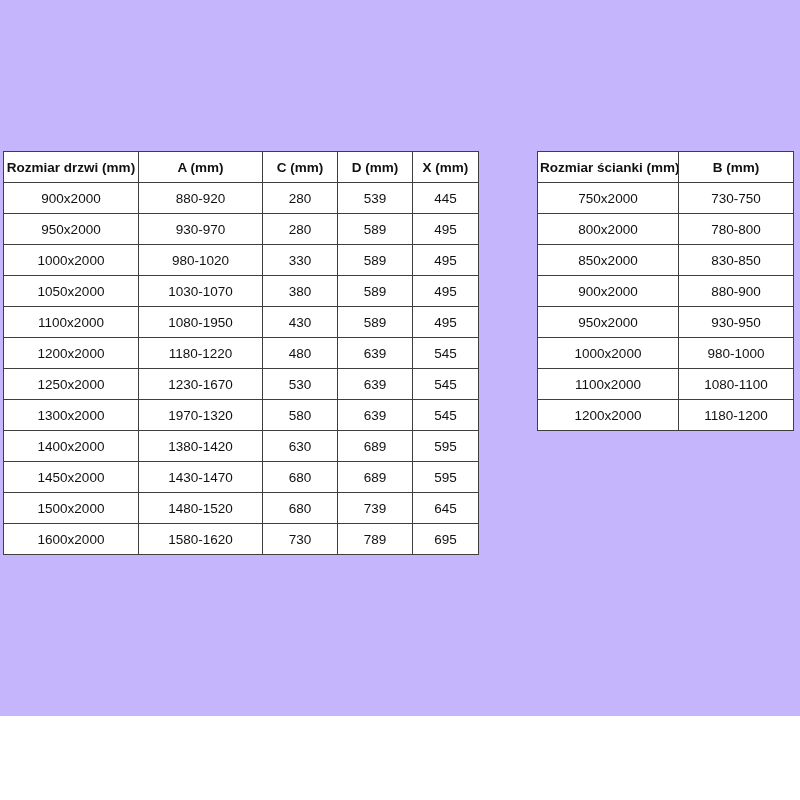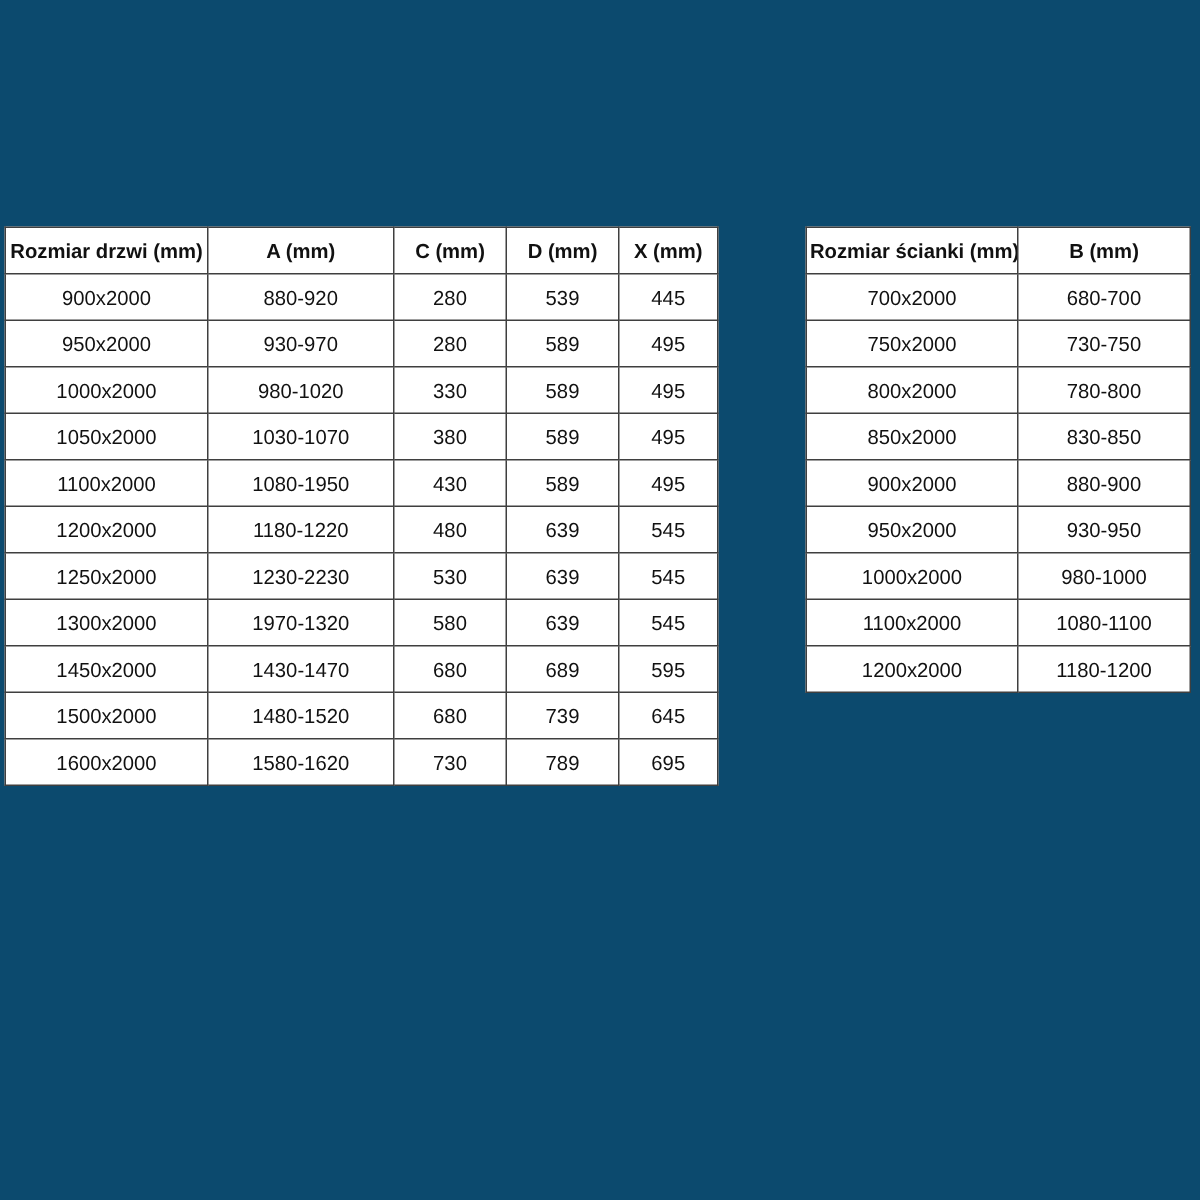--- a/index.html
+++ b/index.html
@@ -4,22 +4,22 @@
 <style>
   html, body {
     margin: 0;
     padding: 0;
     background: #ffffff;
     font-family: "Liberation Sans", "DejaVu Sans", sans-serif;
   }
   .page {
     position: relative;
     width: 800px;
-    height: 800px;
-    background: #0c4a6e;
+    height: 716px;
+    background: #c4b5fd;
     overflow: hidden;
   }
   table.spec-table {
     position: absolute;
     border-collapse: collapse;
     table-layout: fixed;
     background: #ffffff;
   }
   table.spec-table th,
   table.spec-table td {
@@ -116,31 +116,38 @@
         </tr>
         <tr>
           <td>1200x2000</td>
           <td>1180-1220</td>
           <td>480</td>
           <td>639</td>
           <td>545</td>
         </tr>
         <tr>
           <td>1250x2000</td>
-          <td>1230-2230</td>
+          <td>1230-1670</td>
           <td>530</td>
           <td>639</td>
           <td>545</td>
         </tr>
         <tr>
           <td>1300x2000</td>
           <td>1970-1320</td>
           <td>580</td>
           <td>639</td>
           <td>545</td>
+        </tr>
+        <tr>
+          <td>1400x2000</td>
+          <td>1380-1420</td>
+          <td>630</td>
+          <td>689</td>
+          <td>595</td>
         </tr>
         <tr>
           <td>1450x2000</td>
           <td>1430-1470</td>
           <td>680</td>
           <td>689</td>
           <td>595</td>
         </tr>
         <tr>
           <td>1500x2000</td>
@@ -165,24 +172,20 @@
         <col class="c1">
     </colgroup>
     <thead>
       <tr>
           <th>Rozmiar ścianki (mm)</th>
           <th>B (mm)</th>
         </tr>
     </thead>
     <tbody>
         <tr>
-          <td>700x2000</td>
-          <td>680-700</td>
-        </tr>
-        <tr>
           <td>750x2000</td>
           <td>730-750</td>
         </tr>
         <tr>
           <td>800x2000</td>
           <td>780-800</td>
         </tr>
         <tr>
           <td>850x2000</td>
           <td>830-850</td>

